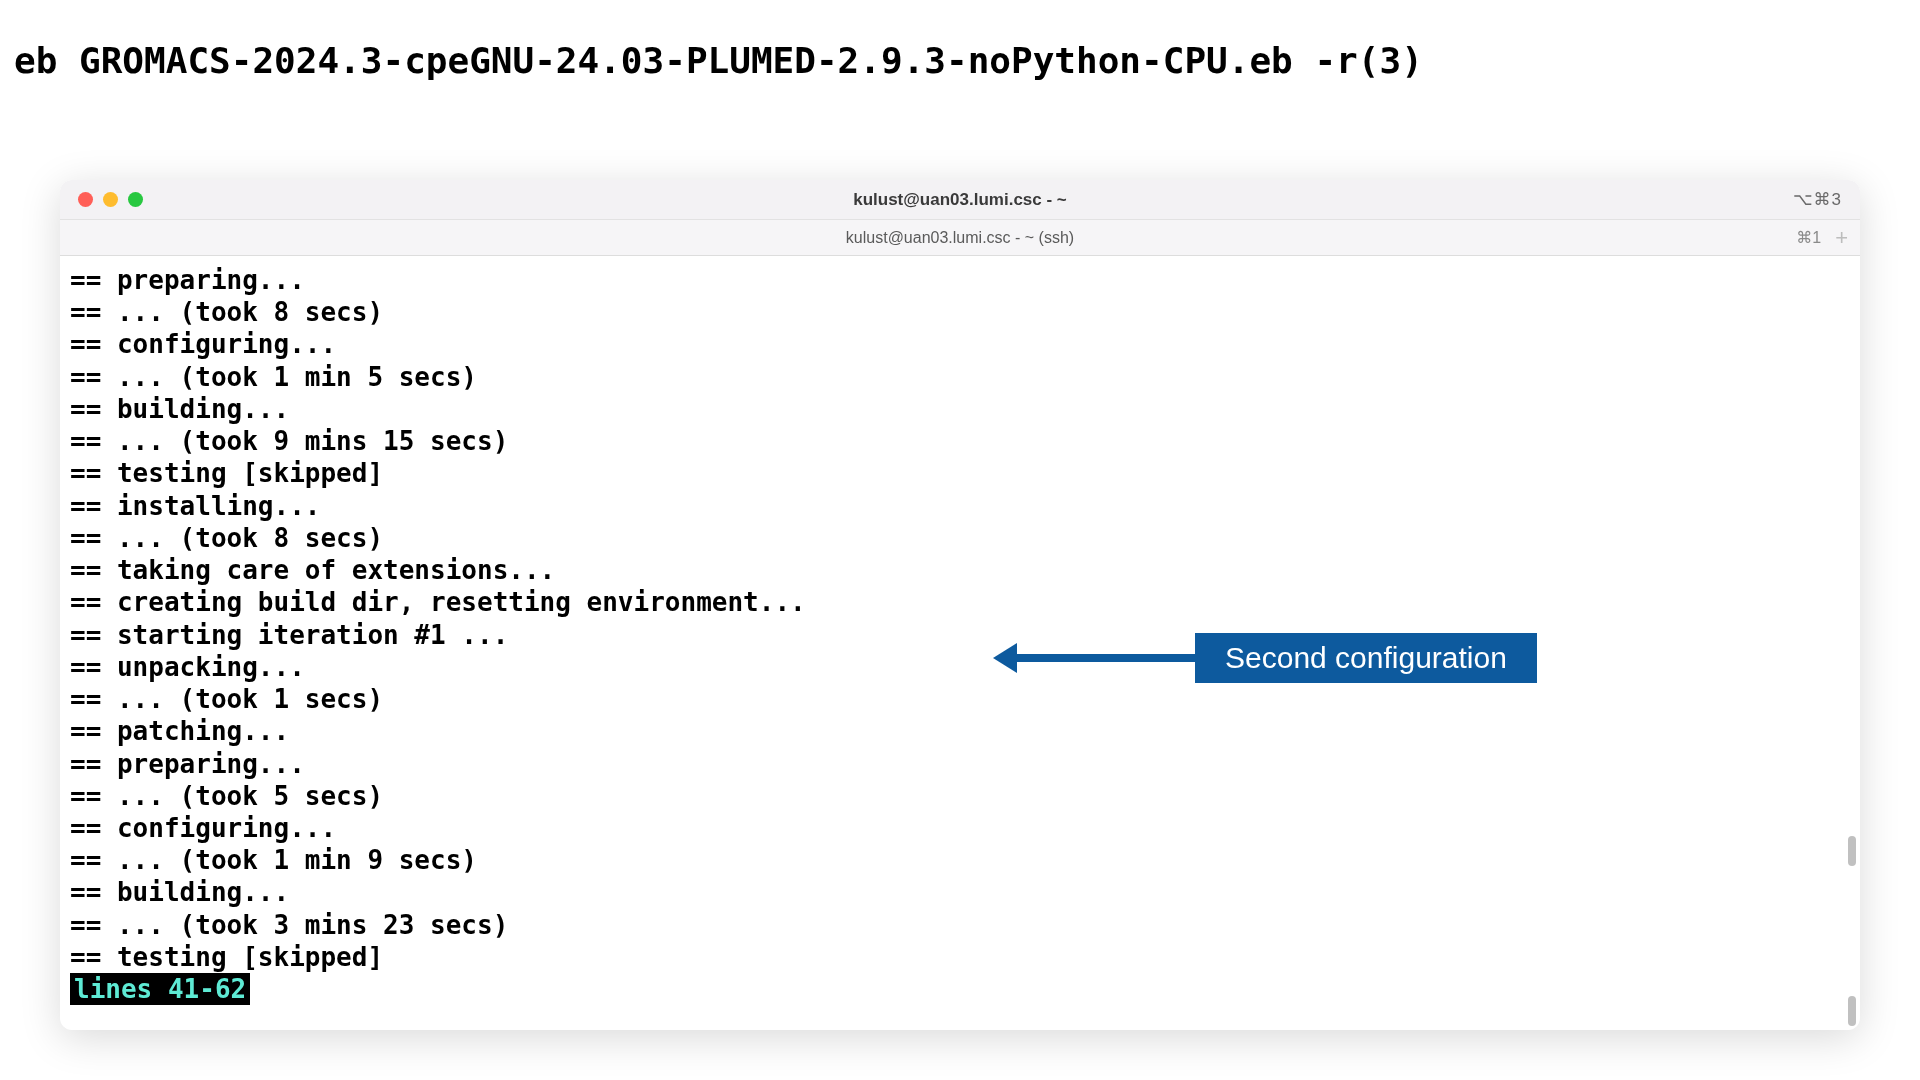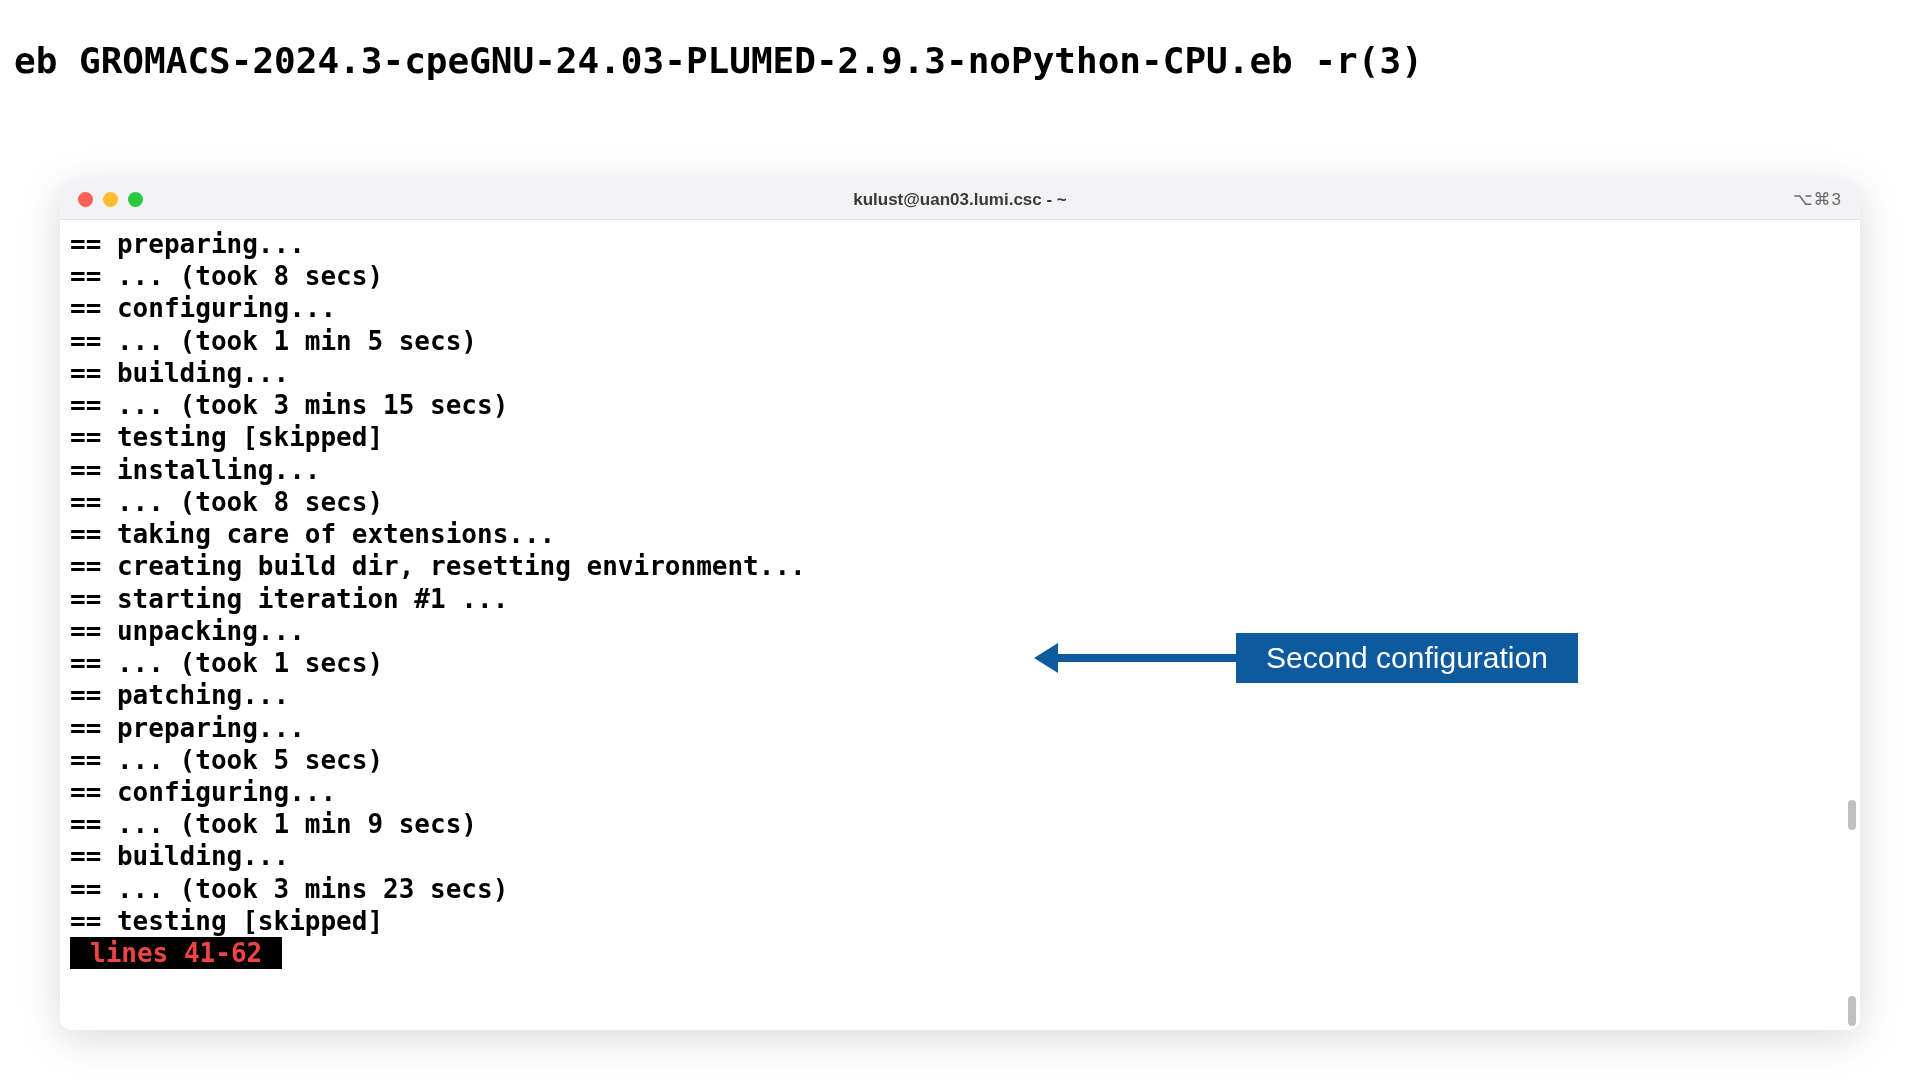--- a/index.html
+++ b/index.html
@@ -119,26 +119,26 @@
       line-height: 1.24;
       color: #000;
       font-weight: 600;
       white-space: pre;
       overflow: hidden;
       position: relative;
     }
     .status-line {
       display: inline-block;
       background: #000;
-      color: #ef4444;
-      padding: 0 20px;
+      color: #5eead4;
+      padding: 0 4px;
     }
     .annotation {
       position: absolute;
-      left: 1056px;
+      left: 1015px;
       top: 633px;
       display: flex;
       align-items: center;
       z-index: 10;
     }
     .arrow {
       width: 180px;
       height: 8px;
       background: #0d5a9e;
       position: relative;
@@ -188,26 +188,33 @@
 <div class="terminal-window">
   <div class="titlebar">
     <div class="traffic-lights">
       <div class="traffic-light tl-red"></div>
       <div class="traffic-light tl-yellow"></div>
       <div class="traffic-light tl-green"></div>
     </div>
     <div class="window-title">kulust@uan03.lumi.csc - ~</div>
     <div class="titlebar-right">⌥⌘3</div>
   </div>
+  <div class="tabbar">
+    <div class="tab-title">kulust@uan03.lumi.csc - ~ (ssh)</div>
+    <div class="tabbar-right">
+      <span>⌘1</span>
+      <span class="tab-add">+</span>
+    </div>
+  </div>
   <div class="terminal-body"><span>== preparing...</span>
 <span>== ... (took 8 secs)</span>
 <span>== configuring...</span>
 <span>== ... (took 1 min 5 secs)</span>
 <span>== building...</span>
-<span>== ... (took 3 mins 15 secs)</span>
+<span>== ... (took 9 mins 15 secs)</span>
 <span>== testing [skipped]</span>
 <span>== installing...</span>
 <span>== ... (took 8 secs)</span>
 <span>== taking care of extensions...</span>
 <span>== creating build dir, resetting environment...</span>
 <span>== starting iteration #1 ...</span>
 <span>== unpacking...</span>
 <span>== ... (took 1 secs)</span>
 <span>== patching...</span>
 <span>== preparing...</span>

